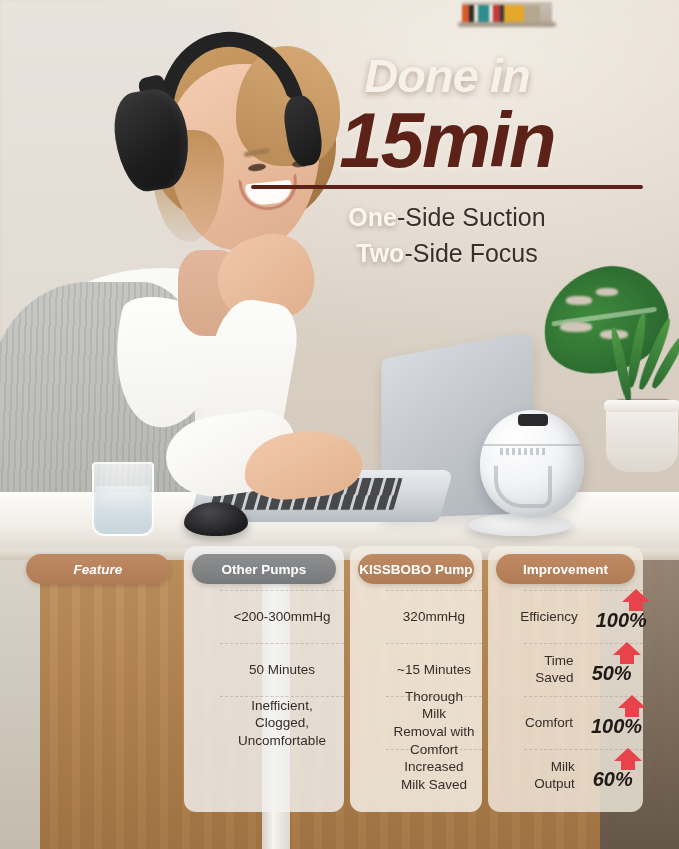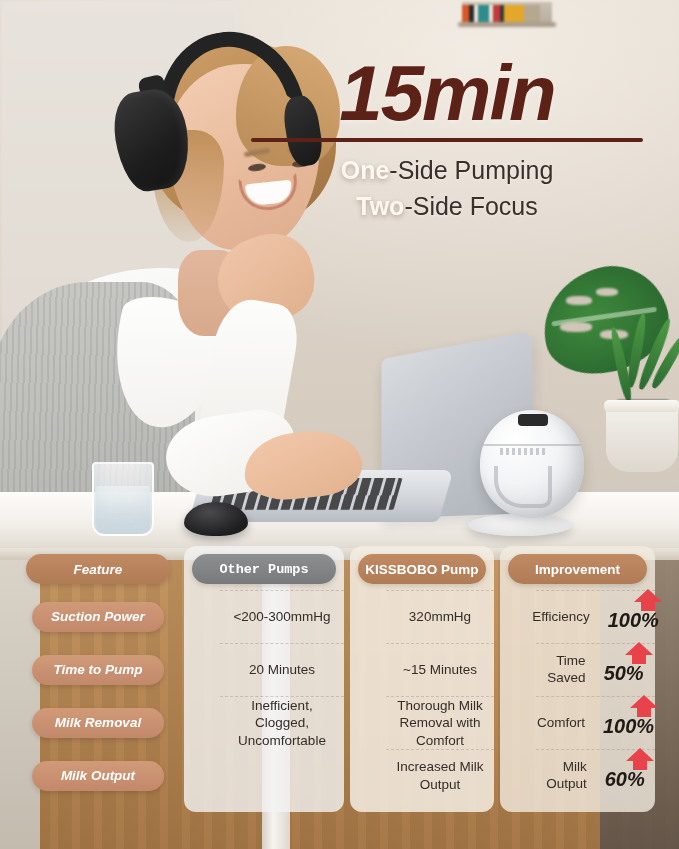--- a/index.html
+++ b/index.html
@@ -320,31 +320,31 @@
   .h-sub .r2{ display:block; }
 
   
   .table{
     position:absolute; left:18px; top:546px; width:645px; height:266px;
     display:flex; gap:6px;
   }
   .col{ position:relative; border-radius:12px; }
   .col-feature{ width:160px; background:transparent;font-style:italic; }
   .col-other{ width:160px; background:rgba(243,243,243,.80); }
-  .col-kiss{ width:144px; background:rgba(243,236,226,.86); }
+  .col-kiss{ width:132px; background:rgba(243,236,226,.86); }
   .col-impr{ width:155px; background:rgba(243,235,224,.80); }
 
   .pill{
     height:30px; margin:8px 8px 0 8px; border-radius:16px;
     display:flex; align-items:center; justify-content:center;
     color:#ffffff; font-size:13.5px; font-weight:bold;
     box-shadow:0 2px 5px rgba(0,0,0,.14);
   }
   .pill-head-brown{ background:linear-gradient(180deg,#c08a63,#b07c55); }
-  .pill-head-grey{ background:linear-gradient(180deg,#8d8f91,#77797b);font-family:Liberation Mono, monospace; }
+  .pill-head-grey{ background:linear-gradient(180deg,#8d8f91,#77797b); }
   .pill-row{ background:linear-gradient(180deg,#d09a78,#c2886a); }
 
   .rows{ margin-top:6px; }
   .cellwrap{
     height:53px; display:flex; align-items:center; justify-content:center;
     padding:0 6px;
   }
   .cellwrap.sep{ border-top:1px dashed rgba(160,150,138,.45);margin-left:36px; }
   .cellwrap .pill{ width:100%; margin:0 8px; }
   .cell-text{
@@ -441,81 +441,68 @@
 
     <div class="pump-stand"></div>
     <div class="pump"></div>
     <div class="pump-top"></div>
     <div class="pump-seam"></div>
     <div class="pump-logo"></div>
     <div class="pump-flange"></div>
   </div>
 
   <div class="headline">
+    <div class="h-done">Done in</div>
     <div class="h-min">15min</div>
     <div class="h-rule"></div>
     <div class="h-sub">
       <span class="r1">
-        <b>One</b><span>-Side Pumping</span>
+        <b>One</b><span>-Side Suction</span>
       </span>
       <span class="r2">
         <b>Two</b><span>-Side Focus</span>
       </span>
     </div>
   </div>
 
   <div class="table">
 
     <div class="col col-feature">
       <div class="pill pill-head-brown">Feature</div>
-      <div class="rows">
-        <div class="cellwrap">
-          <div class="pill pill-row">Suction Power</div>
-        </div>
-        <div class="cellwrap">
-          <div class="pill pill-row">Time to Pump</div>
-        </div>
-        <div class="cellwrap">
-          <div class="pill pill-row">Milk Removal</div>
-        </div>
-        <div class="cellwrap">
-          <div class="pill pill-row">Milk Output</div>
-        </div>
-      </div>
     </div>
 
     <div class="col col-other">
       <div class="pill pill-head-grey">Other Pumps</div>
       <div class="rows">
         <div class="cellwrap sep">
           <div class="cell-text">&lt;200-300mmHg</div>
         </div>
         <div class="cellwrap sep">
-          <div class="cell-text">20 Minutes</div>
+          <div class="cell-text">50 Minutes</div>
         </div>
         <div class="cellwrap sep">
           <div class="cell-text">Inefficient, Clogged,<br>Uncomfortable</div>
         </div>
       </div>
     </div>
 
     <div class="col col-kiss">
       <div class="pill pill-head-brown">KISSBOBO Pump</div>
       <div class="rows">
         <div class="cellwrap sep">
           <div class="cell-text">320mmHg</div>
         </div>
         <div class="cellwrap sep">
           <div class="cell-text">~15 Minutes</div>
         </div>
         <div class="cellwrap sep">
           <div class="cell-text">Thorough Milk<br>Removal with Comfort</div>
         </div>
         <div class="cellwrap sep">
-          <div class="cell-text">Increased Milk Output</div>
+          <div class="cell-text">Increased Milk Saved</div>
         </div>
       </div>
     </div>
 
     <div class="col col-impr">
       <div class="pill pill-head-brown">Improvement</div>
       <div class="rows">
 
         <div class="cellwrap sep">
           <div class="impr">

